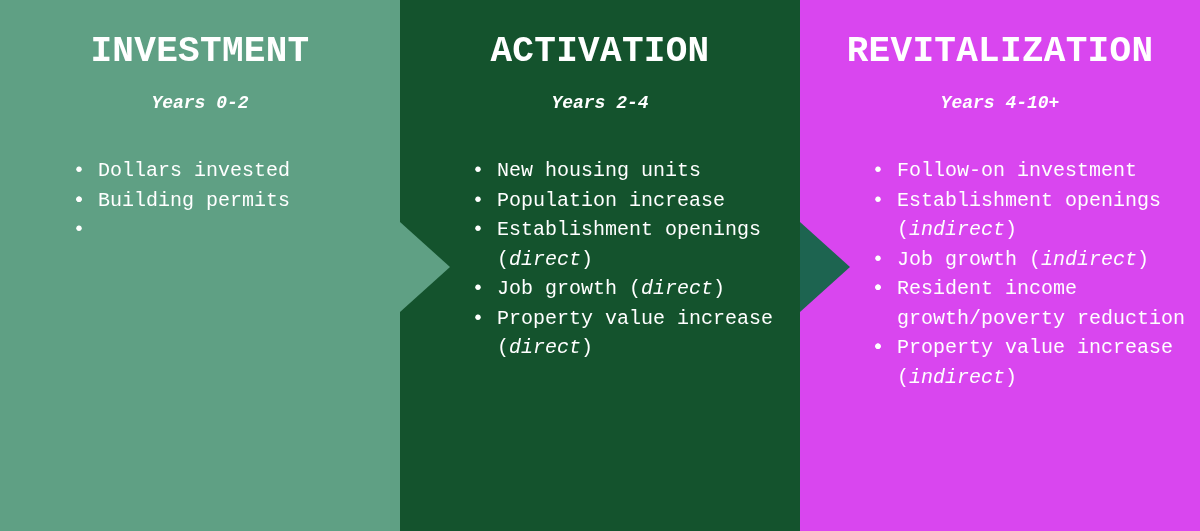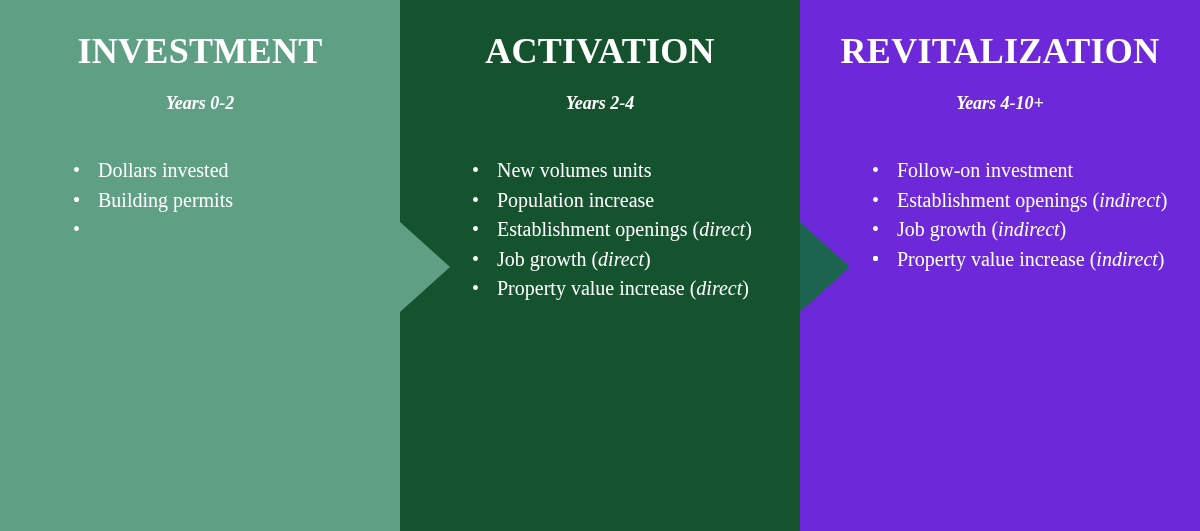--- a/index.html
+++ b/index.html
@@ -6,32 +6,32 @@
   html, body {
     margin: 0;
     padding: 0;
     background: #ffffff;
   }
   #infographic {
     position: relative;
     width: 1200px;
     height: 531px;
     overflow: hidden;
-    font-family: Liberation Serif, serif;
+    font-family: Liberation Mono, monospace;
     -webkit-font-smoothing: antialiased;
   }
   .panel {
     position: absolute;
     top: 0;
     height: 531px;
     box-sizing: border-box;
   }
   #panel-0 { left: 0px;   width: 400px; background: #5fa084; }
   #panel-1 { left: 400px; width: 400px; background: #14532d; }
-  #panel-2 { left: 800px; width: 400px; background: #6d28d9; }
+  #panel-2 { left: 800px; width: 400px; background: #d946ef; }
 
   
   .chevron {
     position: absolute;
     top: 222px;
     width: 50px;
     height: 90px;
     z-index: 3;
     pointer-events: none;
   }
@@ -118,39 +118,39 @@
           <li class="bullet-item"><span class="bullet-dot">•</span></li>
         </ul>
     </div>
   </div>
 
   <div class="panel" id="panel-1">
     <div class="panel-inner">
       <h2 class="panel-title">ACTIVATION</h2>
       <div class="panel-subtitle">Years 2-4</div>
       <ul class="bullet-list">
-          <li class="bullet-item"><span class="bullet-dot">•</span><span class="bullet-text">New volumes units</span></li>
+          <li class="bullet-item"><span class="bullet-dot">•</span><span class="bullet-text">New housing units</span></li>
           <li class="bullet-item"><span class="bullet-dot">•</span><span class="bullet-text">Population increase</span></li>
           <li class="bullet-item"><span class="bullet-dot">•</span><span class="bullet-text">Establishment openings (<i>direct</i>)</span></li>
           <li class="bullet-item"><span class="bullet-dot">•</span><span class="bullet-text">Job growth (<i>direct</i>)</span></li>
           <li class="bullet-item"><span class="bullet-dot">•</span><span class="bullet-text">Property value increase (<i>direct</i>)</span></li>
         </ul>
     </div>
   </div>
 
   <div class="panel" id="panel-2">
     <div class="panel-inner">
       <h2 class="panel-title">REVITALIZATION</h2>
       <div class="panel-subtitle">Years 4-10+</div>
       <ul class="bullet-list">
           <li class="bullet-item"><span class="bullet-dot">•</span><span class="bullet-text">Follow-on investment</span></li>
           <li class="bullet-item"><span class="bullet-dot">•</span><span class="bullet-text">Establishment openings (<i>indirect</i>)</span></li>
           <li class="bullet-item"><span class="bullet-dot">•</span><span class="bullet-text">Job growth (<i>indirect</i>)</span></li>
           <li class="bullet-item"><span class="bullet-dot">•</span></li>
-          <li class="bullet-item"><span class="bullet-dot">•</span></li>
+          <li class="bullet-item"><span class="bullet-dot">•</span><span class="bullet-text">Resident income growth/poverty reduction</span></li>
           <li class="bullet-item"><span class="bullet-dot">•</span></li>
           <li class="bullet-item"><span class="bullet-dot">•</span><span class="bullet-text">Property value increase (<i>indirect</i>)</span></li>
         </ul>
     </div>
   </div>
 
   <div class="chevron" id="chevron-0">
     <svg viewBox="0 0 50 90" xmlns="http://www.w3.org/2000/svg">
       <polygon points="0,0 50,45 0,90" fill="#5fa084"></polygon>
     </svg>

